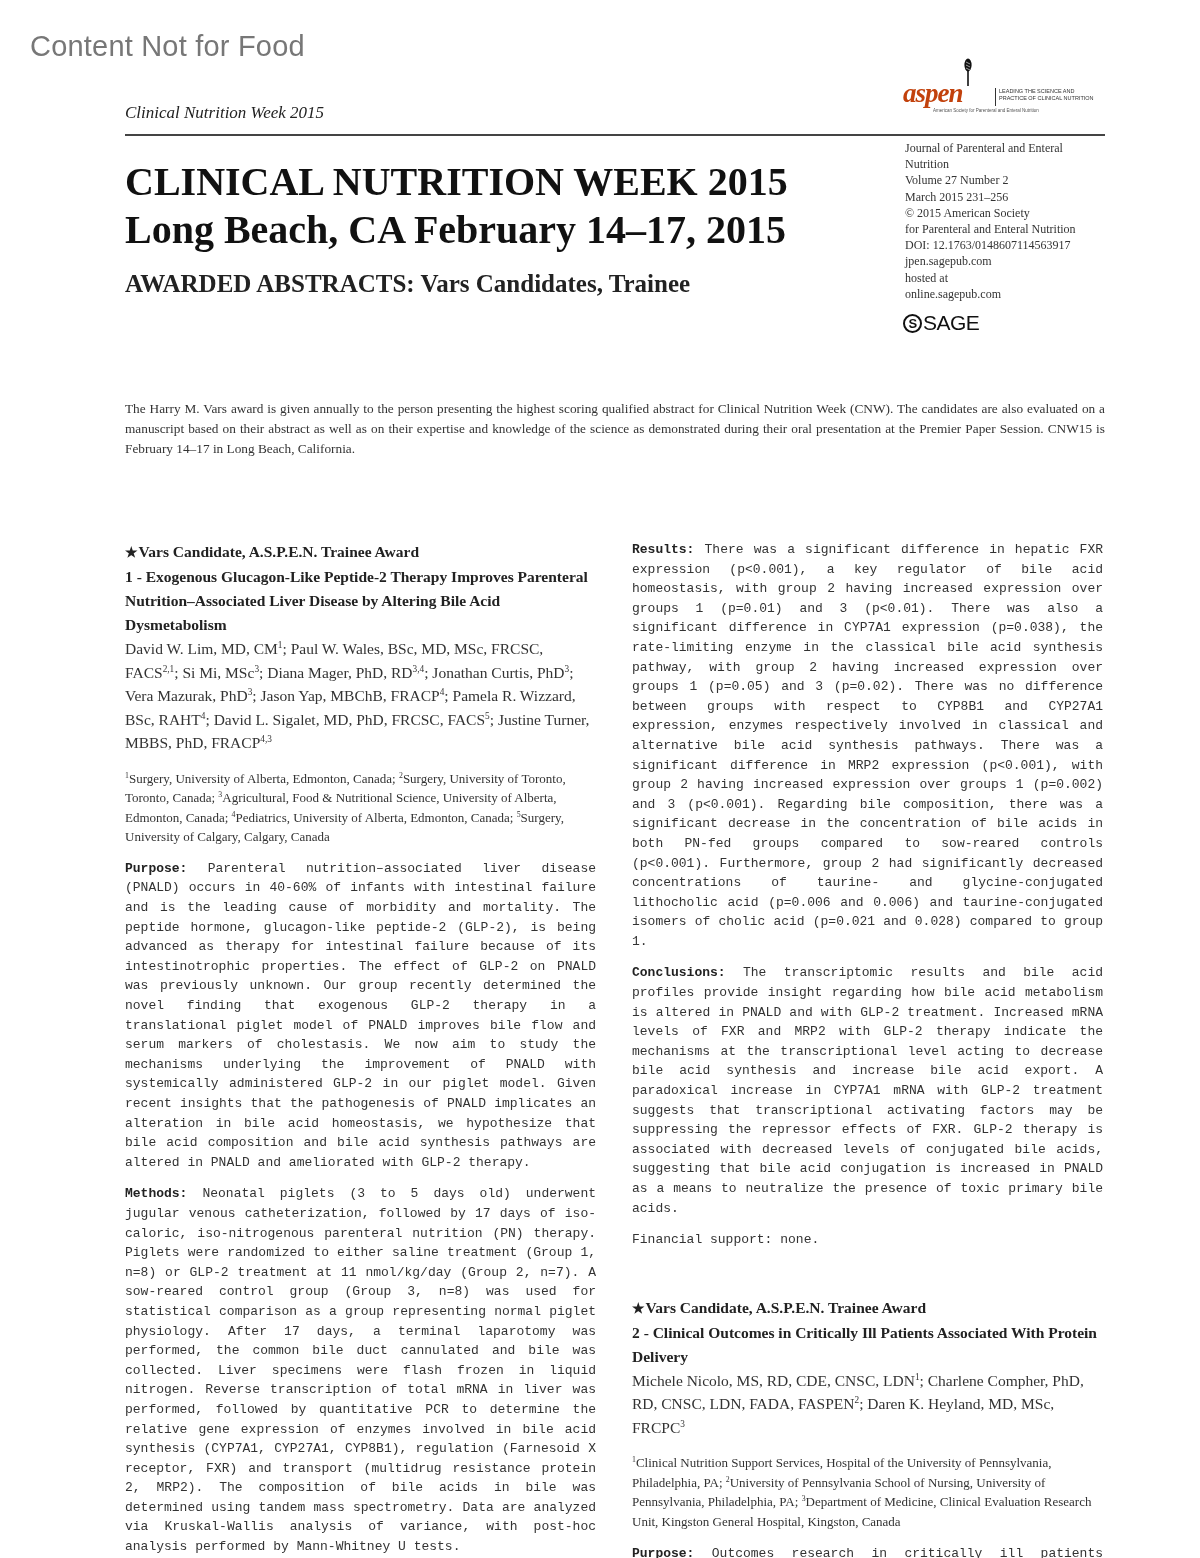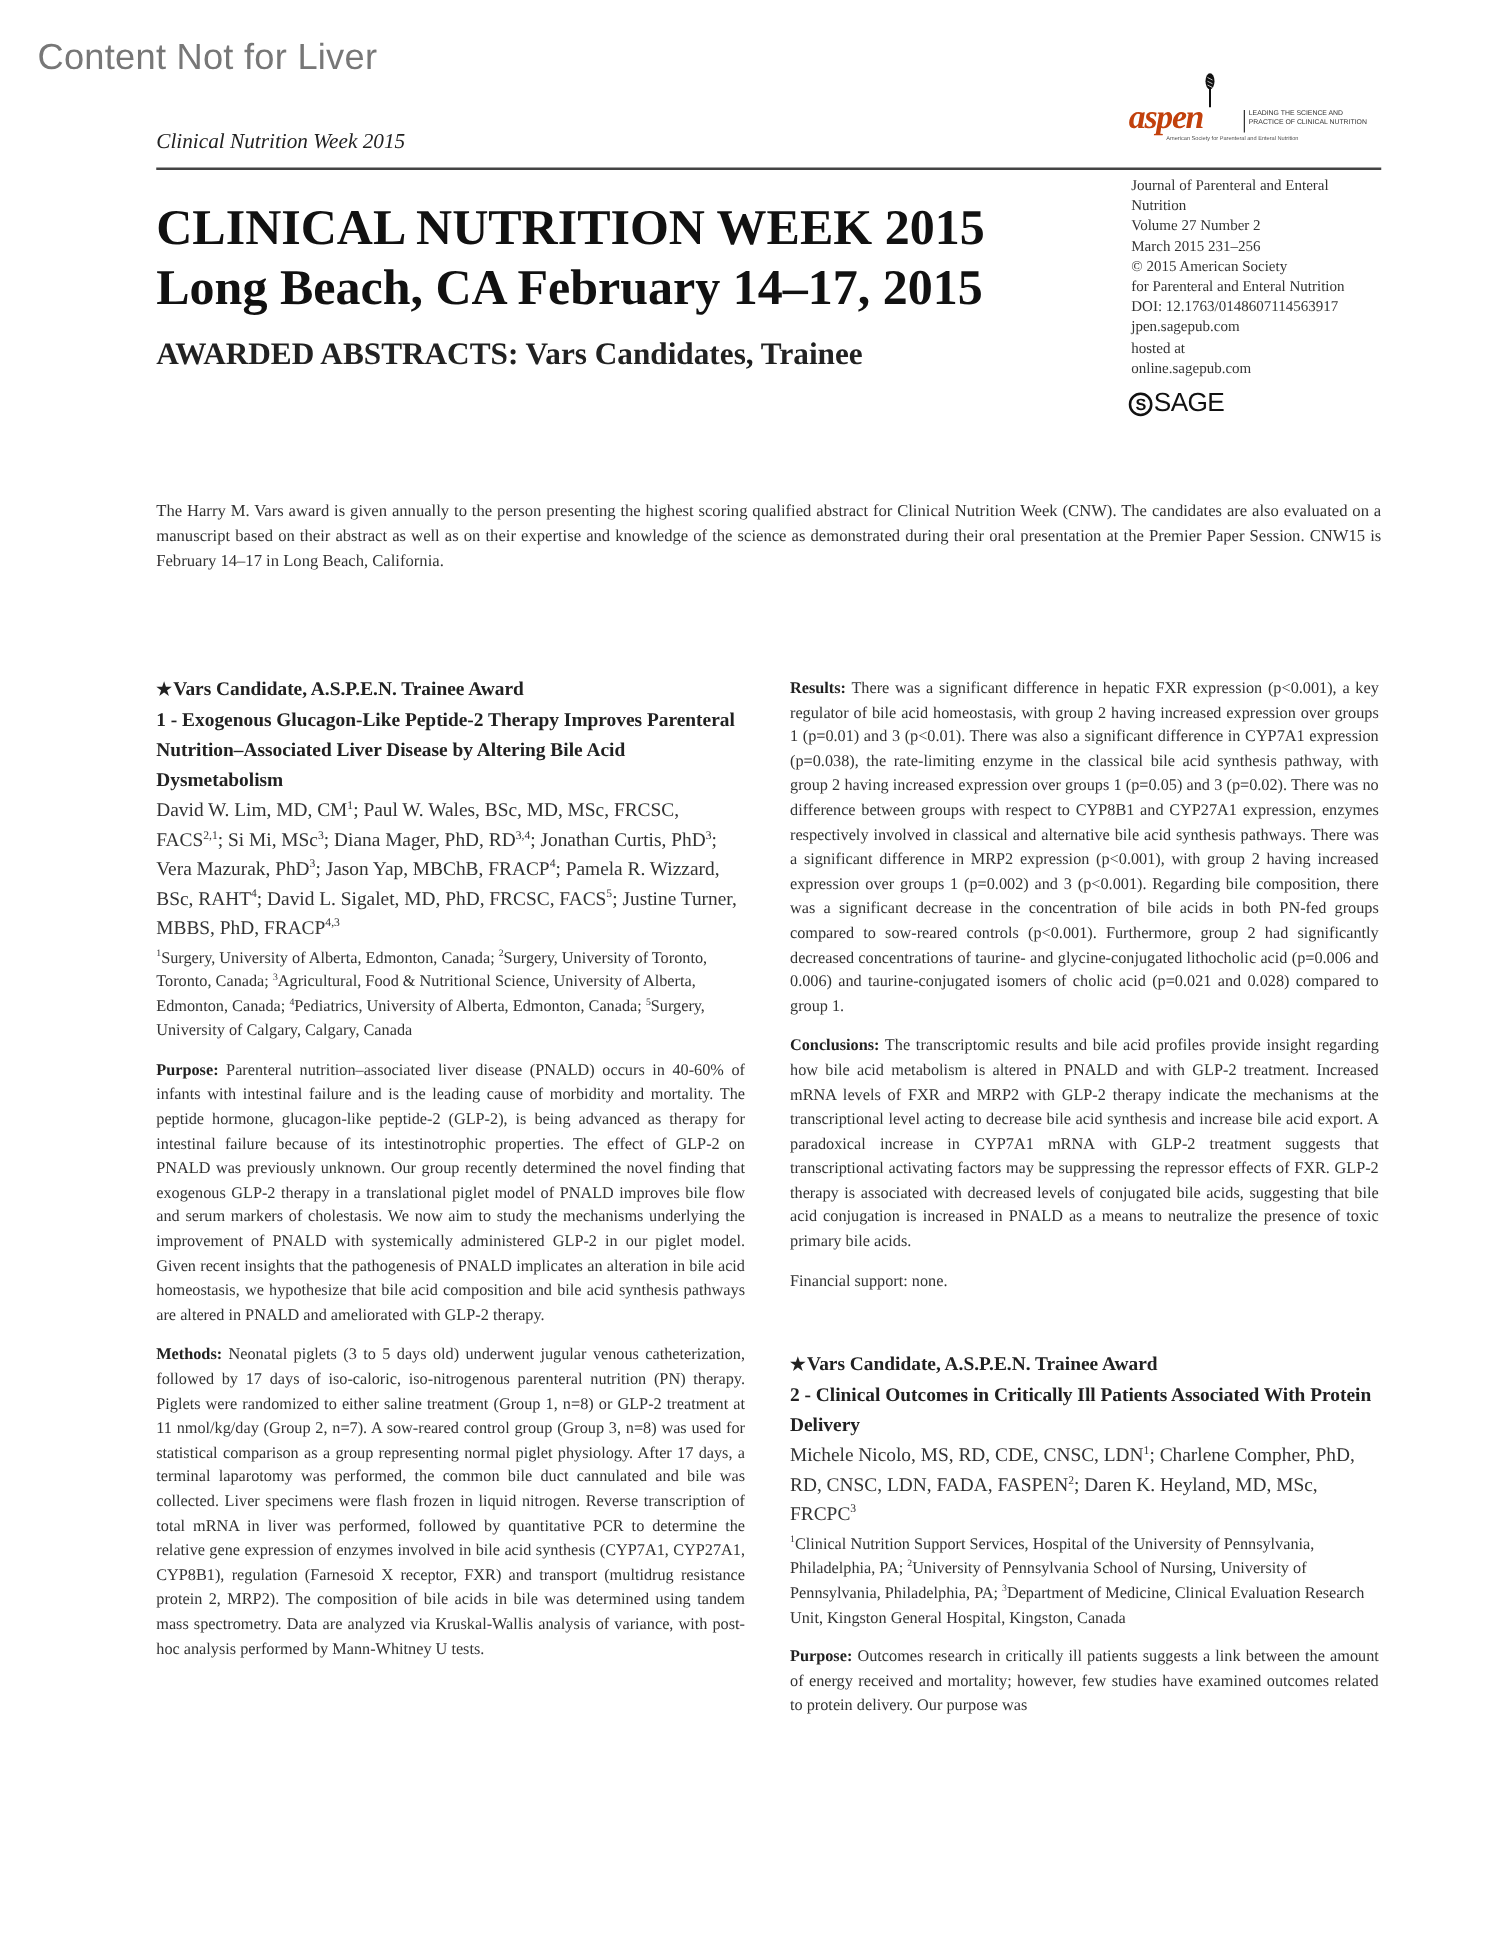--- a/index.html
+++ b/index.html
@@ -29,30 +29,30 @@
   .title { position: absolute; left: 125px; top: 158px; font-weight: bold; font-size: 40px; line-height: 48px; color: #111; }
   .subtitle { position: absolute; left: 125px; top: 266px; font-weight: bold; font-size: 25px; line-height: 35px; color: #222; }
   .intro { position: absolute; left: 125px; top: 399px; width: 980px; font-size: 13.3px; line-height: 20px; color: #333; text-align: justify; }
   
   .col { position: absolute; top: 540px; width: 471px; }
   .col-left { left: 125px; }
   .col-right { left: 632px; }
   .award { font-weight: bold; font-size: 15.5px; line-height: 24px; color: #222; }
   .award-title { font-weight: bold; font-size: 15.5px; line-height: 24px; color: #222; }
   .authors { font-size: 15.5px; line-height: 23.5px; color: #333; }
-  .affil { font-size: 13px; line-height: 19.6px; color: #333; margin-top: 1px; }
-  .para { font-size: 13px; line-height: 19.6px; color: #333; text-align: justify; margin-top: 12px; }
+  .affil { font-size: 13px; line-height: 19.6px; color: #333; margin-top: 14px; }
+  .para { font-size: 13px; line-height: 19.6px; color: #333; text-align: justify; margin-top: 12px; font-family: Liberation Mono, monospace; }
   .para b { color: #222; }
   sup { font-size: 0.6em; line-height: 0; vertical-align: super; }
   .star { font-size: 14px; margin-right: 1px; }
 </style>
 </head>
 <body>
 
-<div class="watermark">Content Not for Liver</div>
+<div class="watermark">Content Not for Food</div>
 <div class="running-head">Clinical Nutrition Week 2015</div>
 
 <div class="logo">
   <svg class="logo-wheat" viewBox="0 0 10 28">
     <ellipse cx="5" cy="7" rx="3.6" ry="6.5" fill="#111"></ellipse>
     <path d="M5 12 L5 28" stroke="#111" stroke-width="1.6"></path>
     <path d="M3 4 L7 6 M3 7 L7 9 M3 10 L7 12" stroke="#fff" stroke-width="0.6"></path>
   </svg>
   <div class="logo-word">aspen</div>
   <div class="logo-divider"></div>

